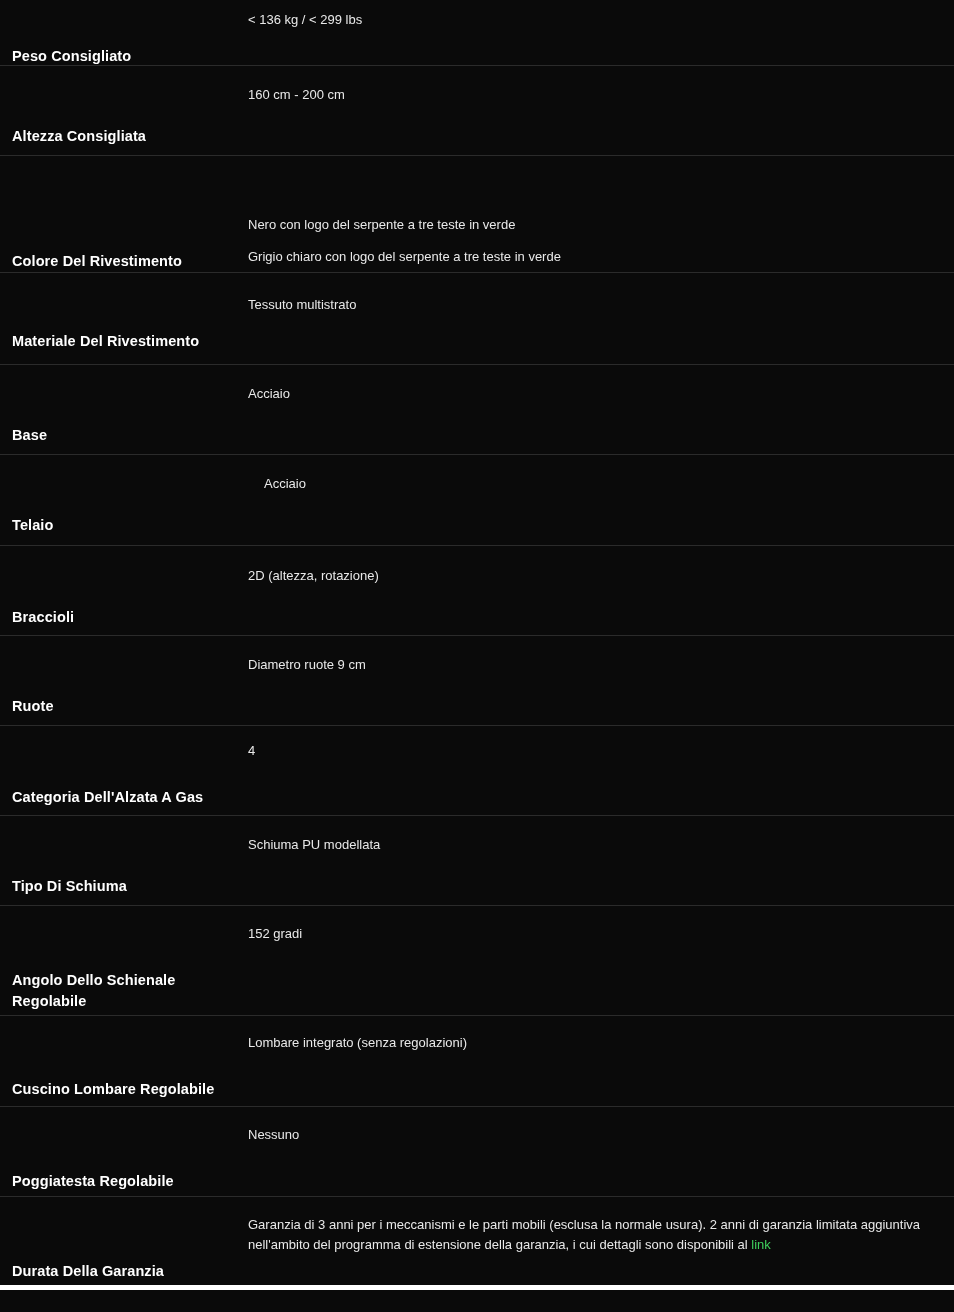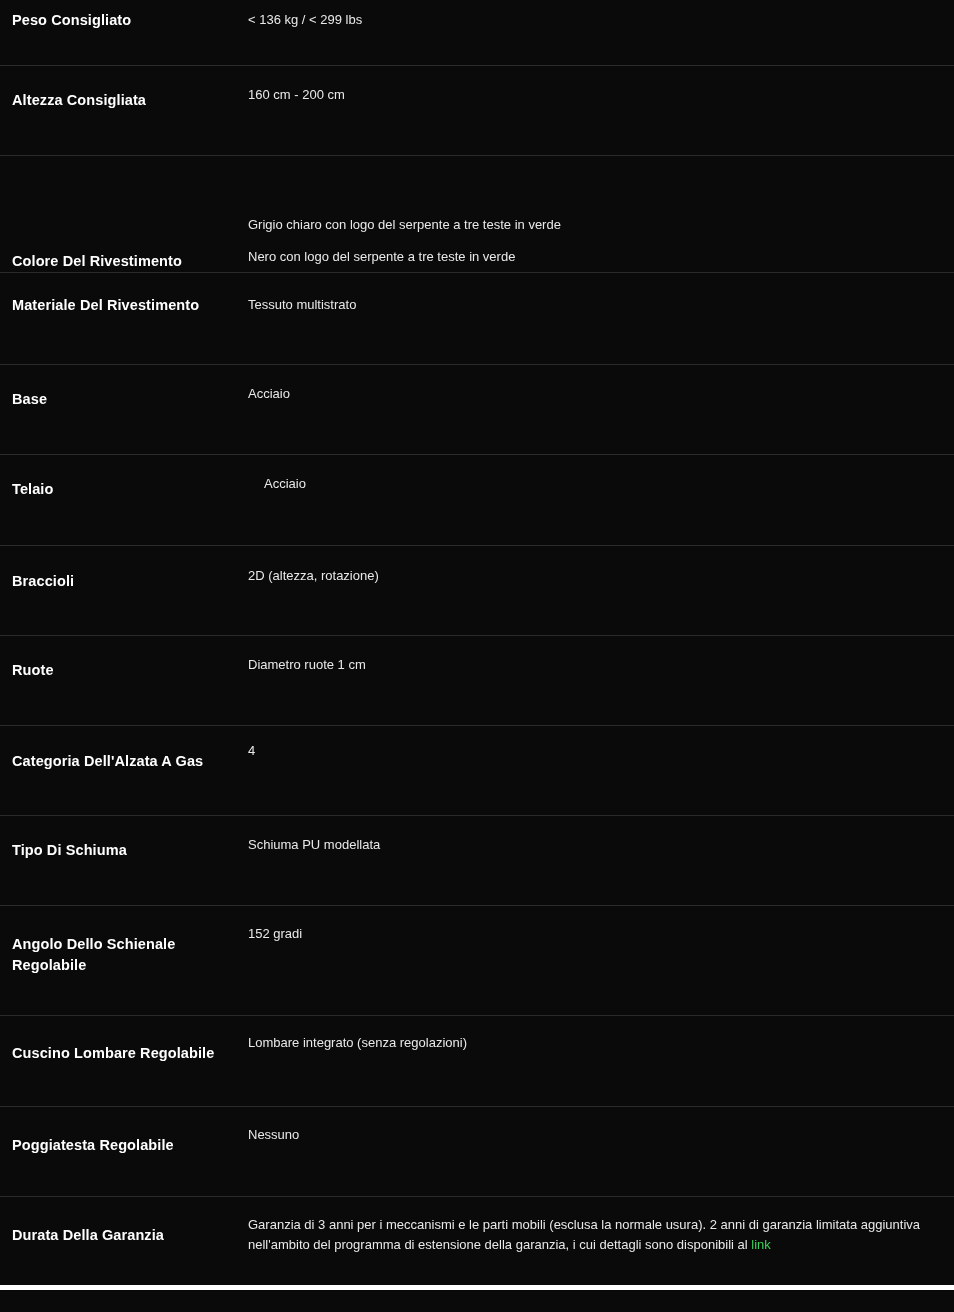--- a/index.html
+++ b/index.html
@@ -30,20 +30,21 @@
   .spec-label {
     width: 236px;
     min-width: 236px;
     padding: 0 12px 0 12px;
     box-sizing: border-box;
     font-size: 14.5px;
     font-weight: bold;
     line-height: 1.45;
     color: #ffffff;
     letter-spacing: 0.1px;
+    margin-top: 36px;
   }
   .spec-value {
     flex: 1;
     padding: 0 18px 0 12px;
     box-sizing: border-box;
     font-size: 13px;
     font-weight: normal;
     line-height: 1.55;
     color: #e9e9e9;
   }
@@ -93,22 +94,22 @@
   <div class="spec-row r1">
     <div class="spec-label">Altezza Consigliata</div>
     <div class="spec-value v-off-1">
       <p>160 cm - 200 cm</p>
     </div>
   </div>
 
   <div class="spec-row r2">
     <div class="spec-label">Colore Del Rivestimento</div>
     <div class="spec-value v-off-1">
+      <p>Nero con logo del serpente a tre teste in verde</p>
       <p>Grigio chiaro con logo del serpente a tre teste in verde</p>
-      <p>Nero con logo del serpente a tre teste in verde</p>
     </div>
   </div>
 
   <div class="spec-row r3">
     <div class="spec-label">Materiale Del Rivestimento</div>
     <div class="spec-value">
       <p>Tessuto multistrato</p>
     </div>
   </div>
 
@@ -129,21 +130,21 @@
   <div class="spec-row r6">
     <div class="spec-label">Braccioli</div>
     <div class="spec-value v-off-1">
       <p>2D (altezza, rotazione)</p>
     </div>
   </div>
 
   <div class="spec-row r7">
     <div class="spec-label">Ruote</div>
     <div class="spec-value v-off-1">
-      <p>Diametro ruote 1 cm</p>
+      <p>Diametro ruote 9 cm</p>
     </div>
   </div>
 
   <div class="spec-row r8">
     <div class="spec-label">Categoria Dell'Alzata A Gas</div>
     <div class="spec-value v-off-2">
       <p>4</p>
     </div>
   </div>
 

